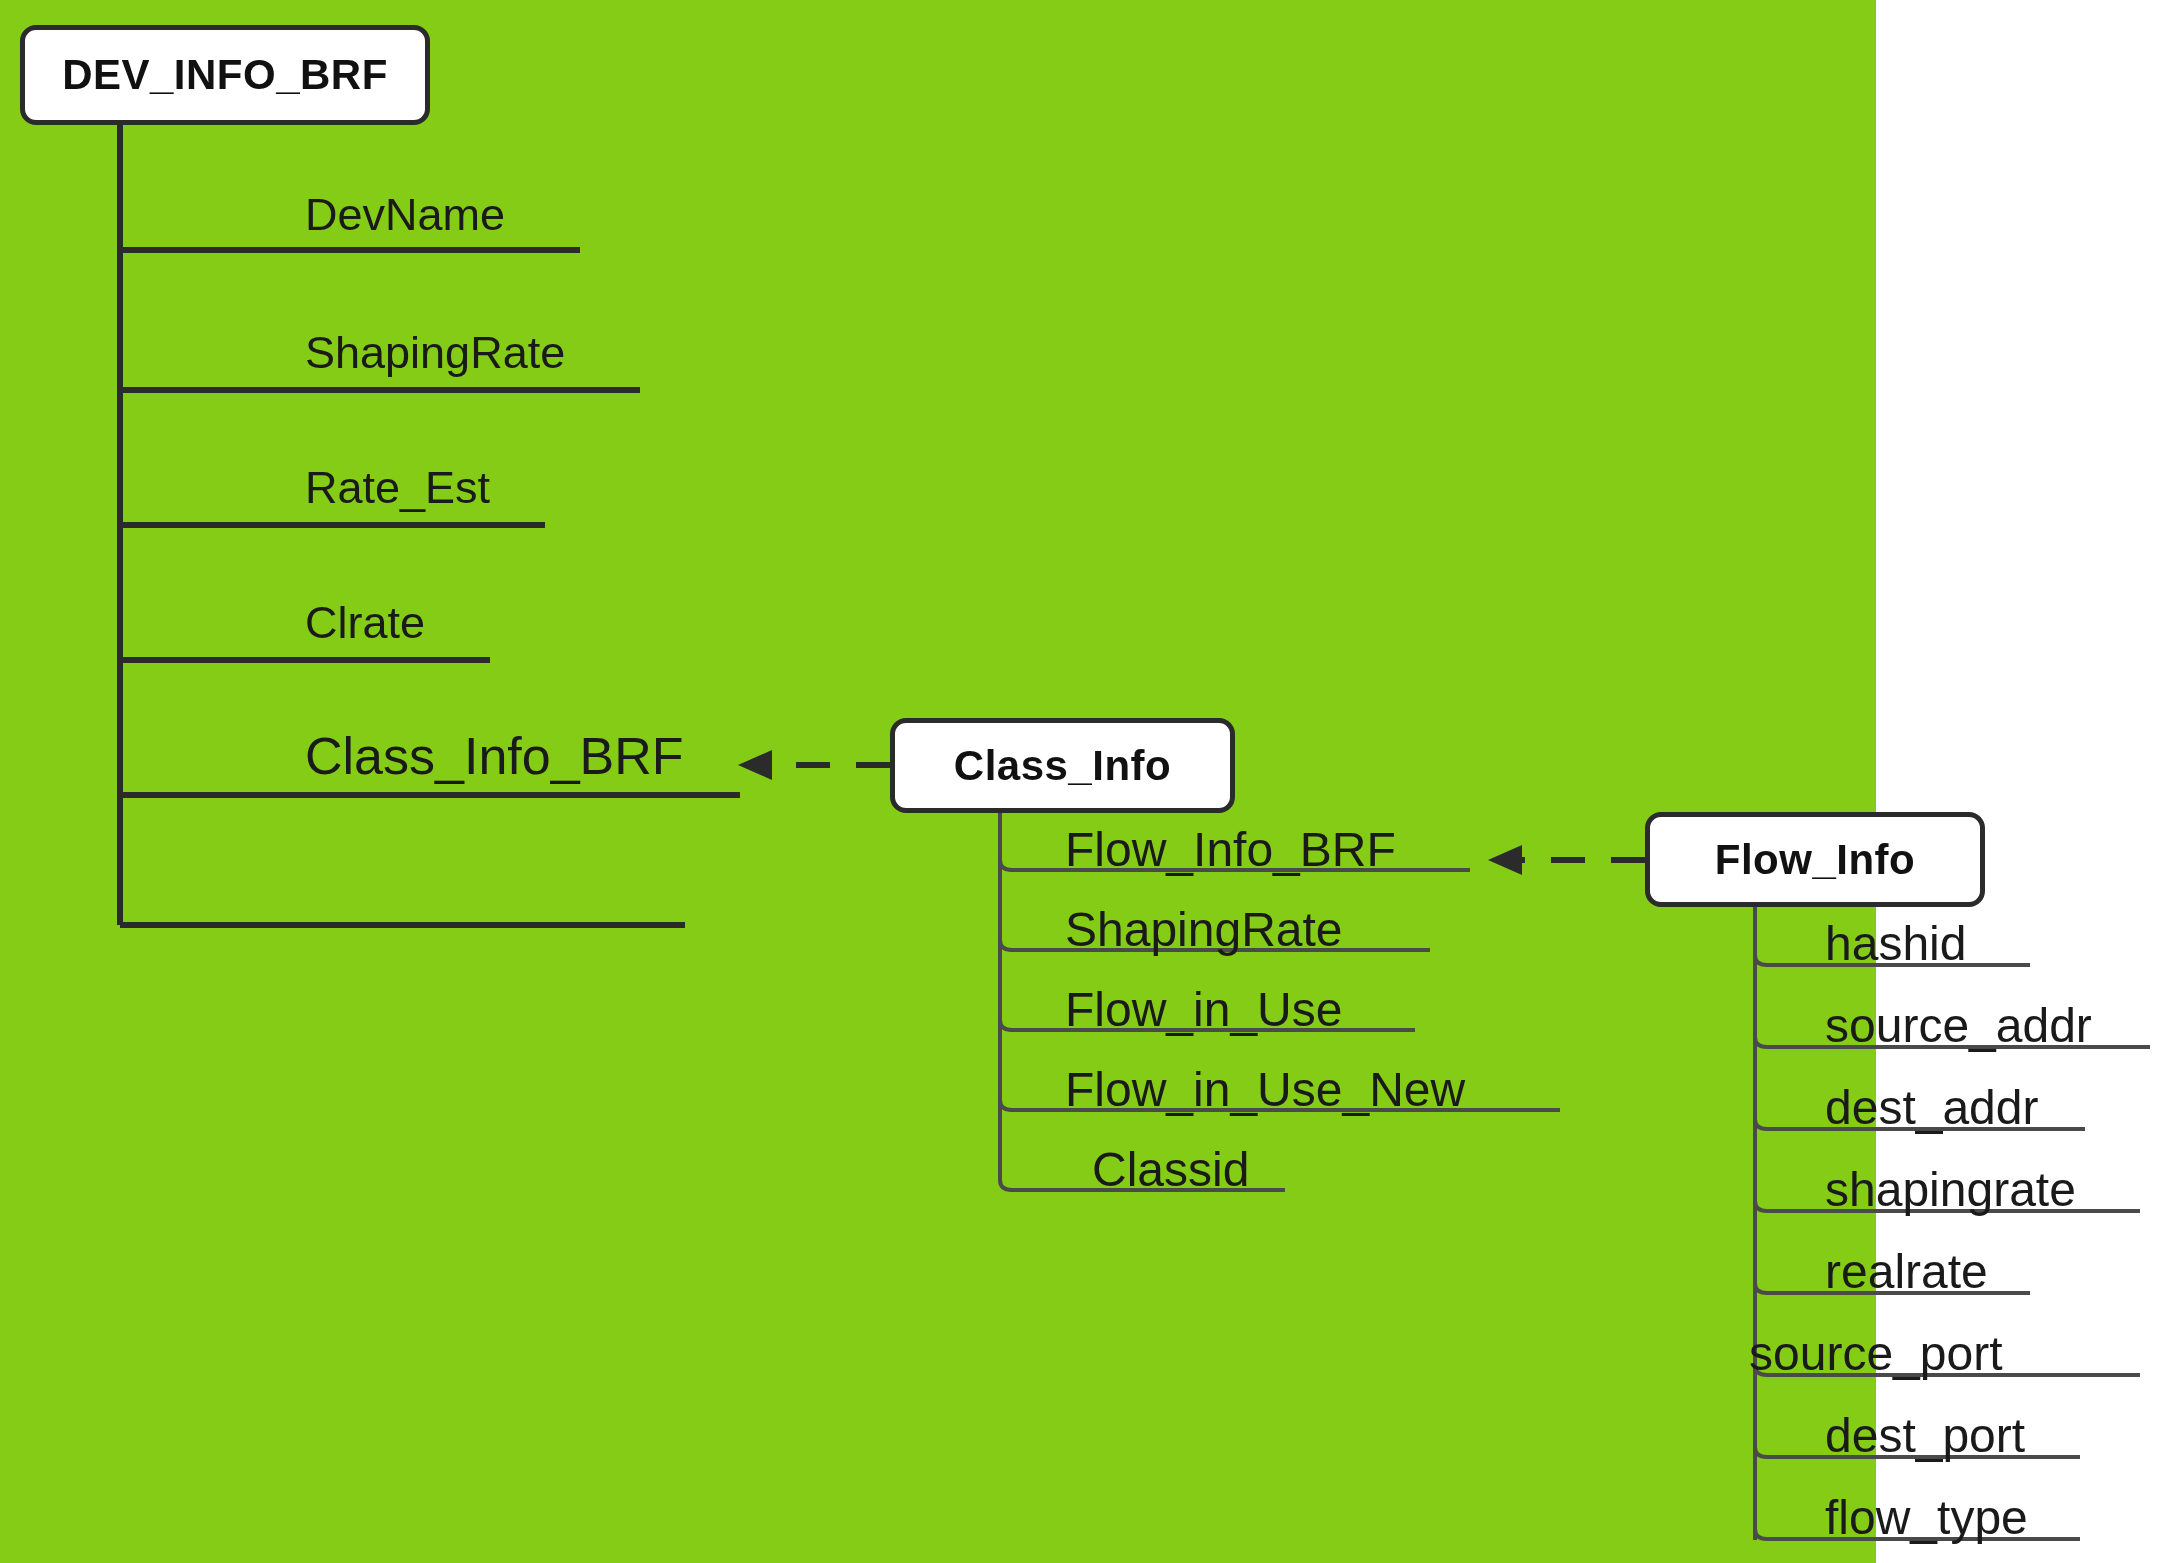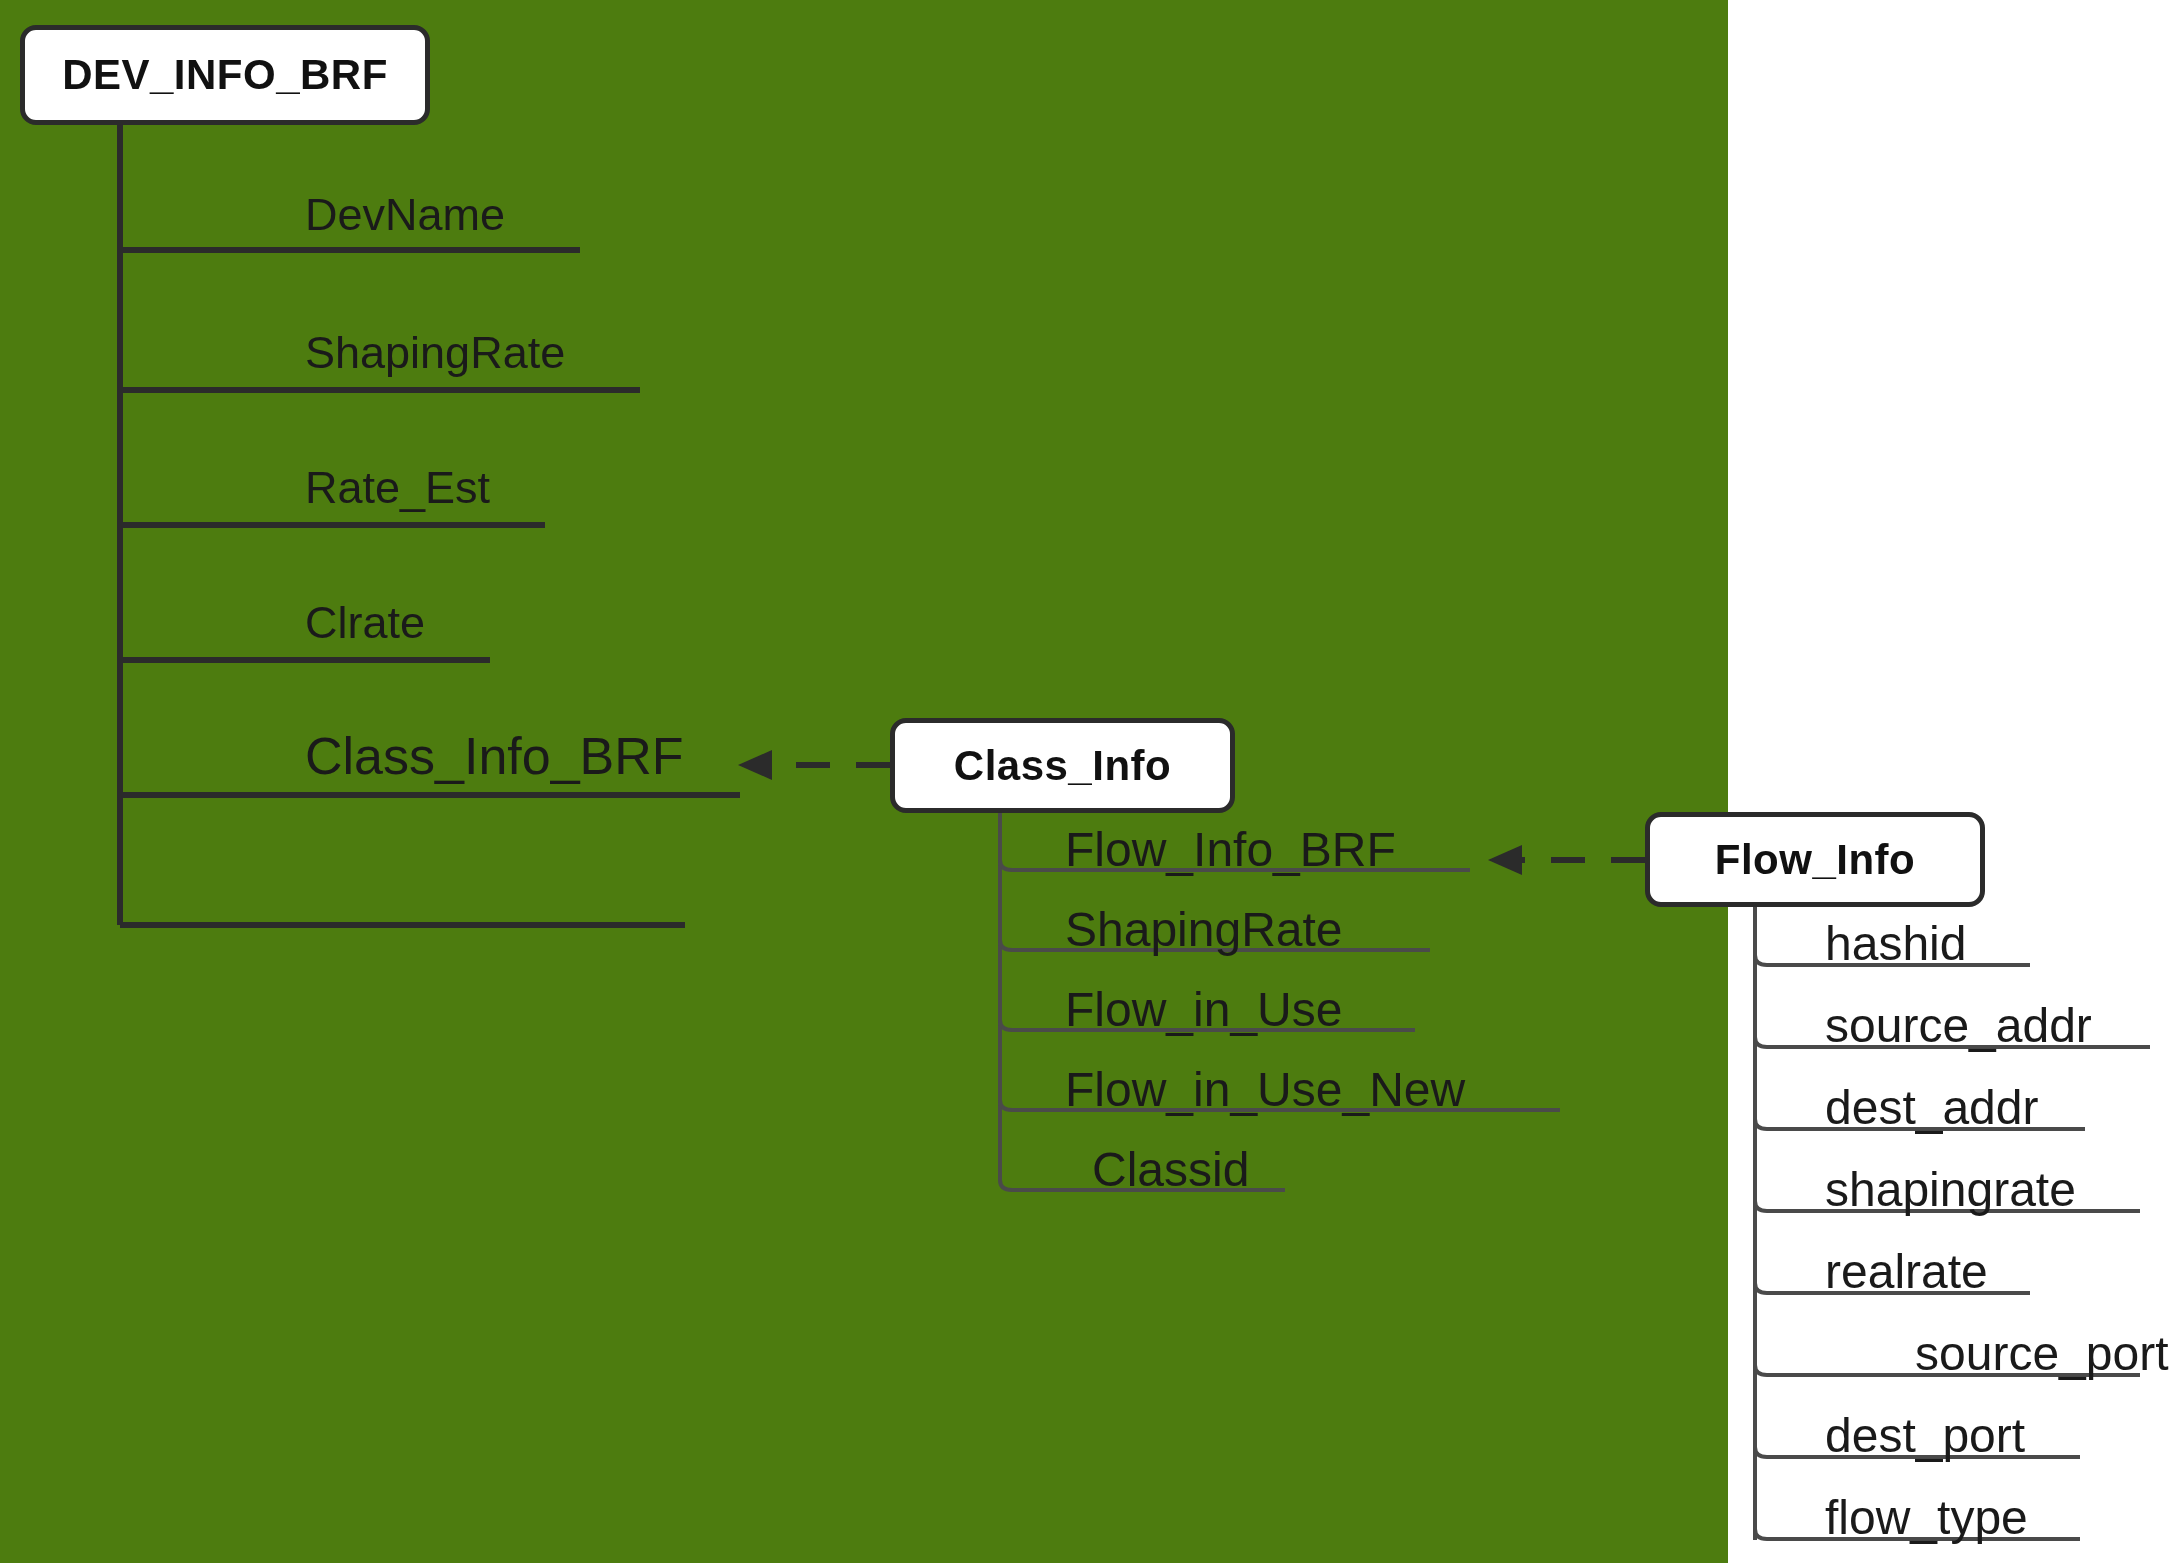--- a/index.html
+++ b/index.html
@@ -9,23 +9,23 @@
   }
   body {
     width: 2177px;
     height: 1563px;
     font-family: "Liberation Sans", sans-serif;
     color: #1a1a1a;
     overflow: hidden;
   }
   #canvas {
     position: relative;
-    width: 1728px;
+    width: 1876px;
     height: 1563px;
-    background: #4d7c0f;
+    background: #84cc16;
   }
   svg#wires {
     position: absolute;
     left: 0;
     top: 0;
     width: 2177px;
     height: 1563px;
     pointer-events: none;
   }
   .node-box {
@@ -161,21 +161,21 @@
   </div>
   <div class="field-label flow-field" style="left:1825px; top:1084px;">
     <span>dest_addr</span>
   </div>
   <div class="field-label flow-field" style="left:1825px; top:1166px;">
     <span>shapingrate</span>
   </div>
   <div class="field-label flow-field" style="left:1825px; top:1248px;">
     <span>realrate</span>
   </div>
-  <div class="field-label flow-field" style="left:1915px; top:1330px;">
+  <div class="field-label flow-field" style="left:1749px; top:1330px;">
     <span>source_port</span>
   </div>
   <div class="field-label flow-field" style="left:1825px; top:1412px;text-align:right;">
     <span>dest_port</span>
   </div>
   <div class="field-label flow-field" style="left:1825px; top:1494px;">
     <span>flow_type</span>
   </div>
 
 </div>

